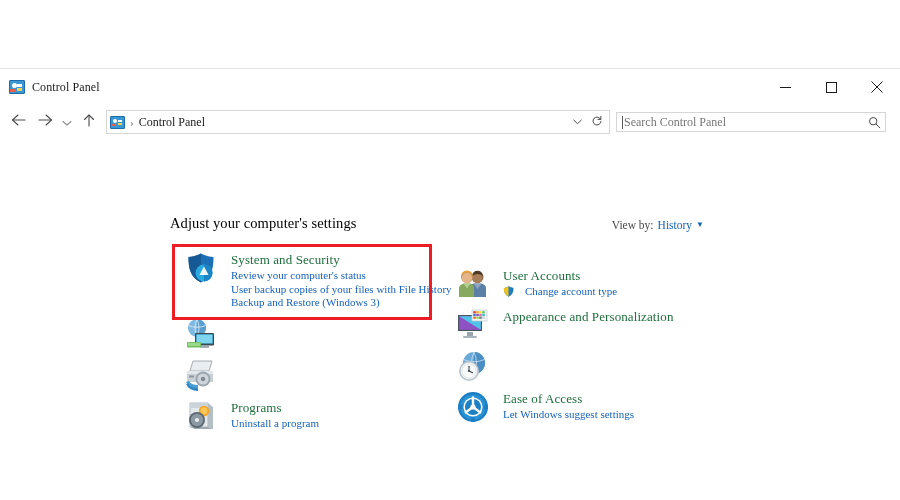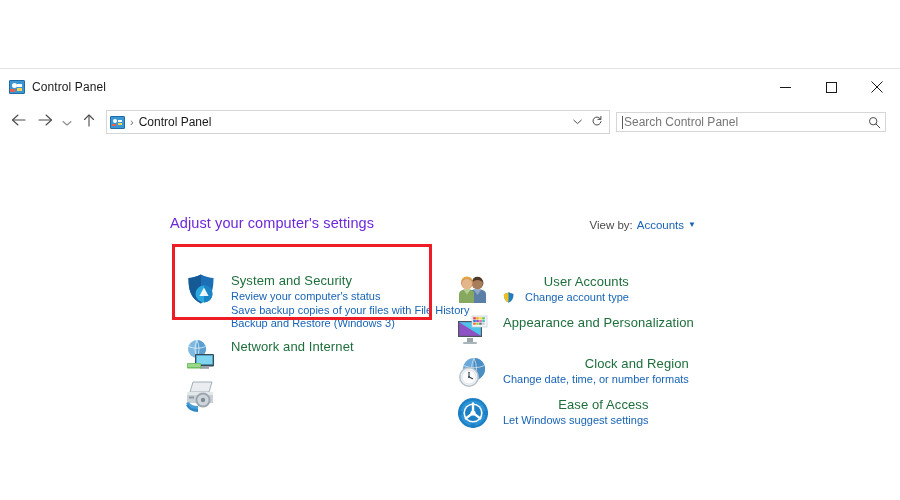--- a/index.html
+++ b/index.html
@@ -11,20 +11,21 @@
   }
   .page { position: relative; width: 900px; height: 500px; background: #ffffff; }
 
   
   .window {
     position: absolute; left: 0; top: 68px;
     width: 900px; height: 432px;
     background: #ffffff;
     border-top: 1px solid #e4e4e4;
     border-bottom: 7px solid #14b8a6;
+    font-family: Liberation Serif, serif;
   }
 
   
   .titlebar {
     position: relative; height: 36px; width: 100%;
     background: #ffffff;
     display: flex; align-items: center;
   }
   .title-left { display: flex; align-items: center; gap: 7px; padding-left: 9px; }
   .cp-icon {
@@ -100,36 +101,36 @@
     width: 1px; height: 13px; background: #5a5a5a; flex: none; margin-right: 1px;
   }
   .search-ph { font-size: 12px; color: #767676; flex: 1 1 auto; }
   .search-ico { color: #4a4a4a; flex: none; display: flex; align-items: center; }
 
   
   .content { position: relative; width: 100%; height: 362px; background: #ffffff; }
 
   .heading {
     position: absolute; left: 170px; top: 76px;
-    font-size: 14.5px; color: #6d28d9; letter-spacing: .1px;
+    font-size: 14.5px; color: #000000; letter-spacing: .1px;
   }
   .viewby {
-    position: absolute; right: 204px; top: 80px;
+    position: absolute; right: 196px; top: 80px;
     font-size: 11.5px; display: flex; align-items: center; gap: 4px;
   }
   .viewby-label { color: #4a4a4a; }
   .viewby-value { color: #1763b6; }
   .viewby-caret { color: #1763b6; font-size: 8px; line-height: 1; }
 
   
   .col { position: absolute; }
   .col-left  { left: 184px; top: 112px; width: 250px; }
-  .col-right { left: 456px; top: 113px; width: 260px; text-align: right; }
-
-  .cat { position: relative; display: flex; gap: 13px; margin-bottom: 7px; margin-top: 21px; }
+  .col-right { left: 456px; top: 128px; width: 260px; }
+
+  .cat { position: relative; display: flex; gap: 13px; margin-bottom: 7px; }
   .cat-icon { width: 34px; height: 34px; flex: none; position: relative; }
   .cat-body { padding-top: 1px; }
   .cat-title {
     font-size: 13px; color: #1e6e3c; line-height: 15px; margin-bottom: 2px;
     letter-spacing: .1px;
   }
   .cat-link {
     font-size: 11px; color: #1763b6; line-height: 13.5px;
     display: block; white-space: nowrap;
   }
@@ -255,79 +256,97 @@
         </span>
       </div>
     </div>
 
     <div class="content">
 
       <div class="heading">Adjust your computer's settings</div>
 
       <div class="viewby">
         <span class="viewby-label">View by:</span>
-        <span class="viewby-value">Accounts</span>
+        <span class="viewby-value">History</span>
         <span class="viewby-caret">▼</span>
       </div>
 
       <div class="col col-left">
 
         <div class="cat">
           <div class="cat-icon">
             <svg width="34" height="34" viewBox="0 0 34 34">
               <path d="M17 2.5 C12.5 5 8 5.8 4.5 6 C4.5 17 6 26 17 31.5 C28 26 29.5 17 29.5 6 C26 5.8 21.5 5 17 2.5 Z" fill="#1c6fb5"></path>
               <path d="M17 2.5 C12.5 5 8 5.8 4.5 6 C4.5 17 6 26 17 31.5 Z" fill="#155a94"></path>
               <circle cx="20" cy="22" r="8.5" fill="#2aa8e0"></circle>
               <path d="M20 13.5 A8.5 8.5 0 0 1 20 30.5 Z" fill="#1b84c4"></path>
               <path d="M20 15.5 L24.6 24 L15.4 24 Z" fill="#ffffff" opacity="0.92"></path>
             </svg>
           </div>
           <div class="cat-body">
             <div class="cat-title">System and Security</div>
             <a class="cat-link">Review your computer's status</a>
-            <a class="cat-link">Save backup copies of your files with File History</a>
+            <a class="cat-link">User backup copies of your files with File History</a>
             <a class="cat-link">Backup and Restore (Windows 3)</a>
           </div>
         </div>
 
         <div class="cat m-top-10">
           <div class="cat-icon">
             <svg width="34" height="34" viewBox="0 0 34 34">
               <circle cx="13" cy="11" r="9" fill="#7fb8e0"></circle>
               <path d="M13 2 A9 9 0 0 1 13 20 Z" fill="#5a9fd0"></path>
               <path d="M4.3 8.5 Q13 12 21.7 8.5 M13 2 Q9 11 13 20 M13 2 Q17 11 13 20" fill="none" stroke="#e8f3fb" stroke-width="0.9" opacity="0.85"></path>
               <rect x="11" y="16" width="19" height="12.5" rx="1" fill="#3d4a54"></rect>
               <rect x="12.2" y="17.2" width="16.6" height="9.4" fill="#53c0e8"></rect>
               <rect x="13" y="18" width="15" height="8" fill="#7fd4f0"></rect>
               <rect x="16" y="29" width="9" height="1.8" fill="#97a3ac"></rect>
               <rect x="3" y="25" width="14" height="5.5" rx="0.8" fill="#6fbf5e"></rect>
               <rect x="3.8" y="25.8" width="12.4" height="3.2" fill="#9ad88c"></rect>
             </svg>
           </div>
           <div class="cat-body">
-            <div class="cat-title">Network and Internet</div>
           </div>
         </div>
 
         <div class="cat m-top-6">
           <div class="cat-icon">
             <svg width="34" height="34" viewBox="0 0 34 34">
               <path d="M9 3 L28 3 L25 13 L6 13 Z" fill="#e9edf0" stroke="#9aa5ad" stroke-width="0.9"></path>
               <path d="M3 13 L29 13 L29 24 L3 24 Z" fill="#c9d1d7"></path>
               <path d="M3 13 L29 13 L29 16 L3 16 Z" fill="#e3e8eb"></path>
               <circle cx="19" cy="21" r="7.5" fill="#9aa5ad"></circle>
               <circle cx="19" cy="21" r="5.6" fill="#cfd6db"></circle>
               <circle cx="19" cy="21" r="2.2" fill="#7f8a92"></circle>
               <path d="M2 24 Q5 31 14 31 L14 27 Q7 27 5 23 Z" fill="#4a9ed6"></path>
               <path d="M2 26 Q5 33 14 33 L14 30 Q6 30 4.5 25.5 Z" fill="#2f86c4"></path>
               <rect x="5" y="17.5" width="5" height="2" fill="#8d979f"></rect>
             </svg>
           </div>
         </div>
 
+        <div class="cat m-top-10">
+          <div class="cat-icon">
+            <svg width="34" height="34" viewBox="0 0 34 34">
+              <path d="M6 4 L24 4 L24 28 L6 28 Z" fill="#e4e9ec" stroke="#a8b2b9" stroke-width="0.9"></path>
+              <path d="M6 4 L24 4 L24 9 L6 9 Z" fill="#cbd3d9"></path>
+              <path d="M24 4 L29 8 L29 30 L24 28 Z" fill="#b4bec5"></path>
+              <path d="M6 28 L24 28 L29 30 L11 30 Z" fill="#9fa9b1"></path>
+              <circle cx="20" cy="12" r="5.2" fill="#f5a623"></circle>
+              <circle cx="20" cy="12" r="3.4" fill="#ffc658"></circle>
+              <circle cx="13" cy="21" r="8" fill="#5b6770"></circle>
+              <circle cx="13" cy="21" r="6.2" fill="#8d99a2"></circle>
+              <circle cx="13" cy="21" r="2.1" fill="#e9edf0"></circle>
+            </svg>
+          </div>
+          <div class="cat-body">
+            <div class="cat-title">Programs</div>
+            <a class="cat-link">Uninstall a program</a>
+          </div>
+        </div>
       </div>
 
       <div class="col col-right">
 
         <div class="cat">
           <div class="cat-icon">
             <svg width="34" height="34" viewBox="0 0 34 34">
               <path d="M13 30 L13 21 Q13 17.5 18 16.5 L25 16.5 Q30 17.5 30 21 L30 30 Z" fill="#5c7fa8"></path>
               <path d="M17.5 16.5 L21.5 22 L25.5 16.5 Z" fill="#8fa8c4"></path>
               <circle cx="21.5" cy="10" r="6" fill="#7a5c46"></circle>
@@ -392,24 +411,20 @@
               <path d="M18 3 A11 11 0 0 1 18 25 Z" fill="#4b8ec4"></path>
               <path d="M7.5 10.5 Q18 15 28.5 10.5 M18 3 Q13 14 18 25 M18 3 Q23 14 18 25" fill="none" stroke="#dceaf5" stroke-width="0.9" opacity="0.8"></path>
               <circle cx="13" cy="22" r="10" fill="#b9c3ca"></circle>
               <circle cx="13" cy="22" r="8.4" fill="#f2f5f7"></circle>
               <circle cx="13" cy="22" r="7" fill="#fbfcfd" stroke="#c9d1d7" stroke-width="0.5"></circle>
               <line x1="13" y1="22" x2="13" y2="17.2" stroke="#3a444c" stroke-width="1.1" stroke-linecap="round"></line>
               <line x1="13" y1="22" x2="16.6" y2="23.8" stroke="#3a444c" stroke-width="1.1" stroke-linecap="round"></line>
               <circle cx="13" cy="22" r="0.9" fill="#3a444c"></circle>
             </svg>
           </div>
-          <div class="cat-body">
-            <div class="cat-title">Clock and Region</div>
-            <a class="cat-link">Change date, time, or number formats</a>
-          </div>
         </div>
 
         <div class="cat m-top-6">
           <div class="cat-icon">
             <svg width="34" height="34" viewBox="0 0 34 34">
               <circle cx="17" cy="17" r="15" fill="#1d7fc4"></circle>
               <circle cx="17" cy="17" r="12.6" fill="#2a93d5"></circle>
               <circle cx="17" cy="17" r="9.6" fill="#ffffff"></circle>
               <circle cx="17" cy="17" r="8" fill="#1d7fc4"></circle>
               <circle cx="17" cy="17" r="2.6" fill="#ffffff"></circle>

